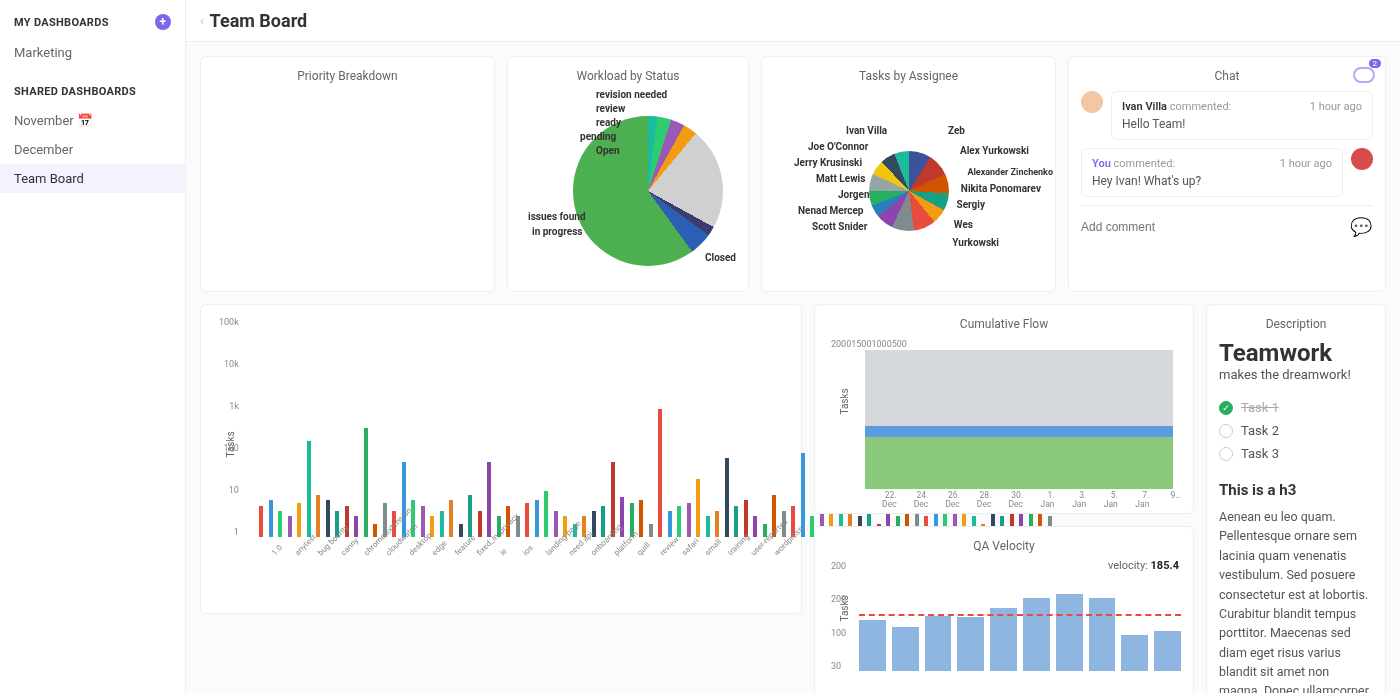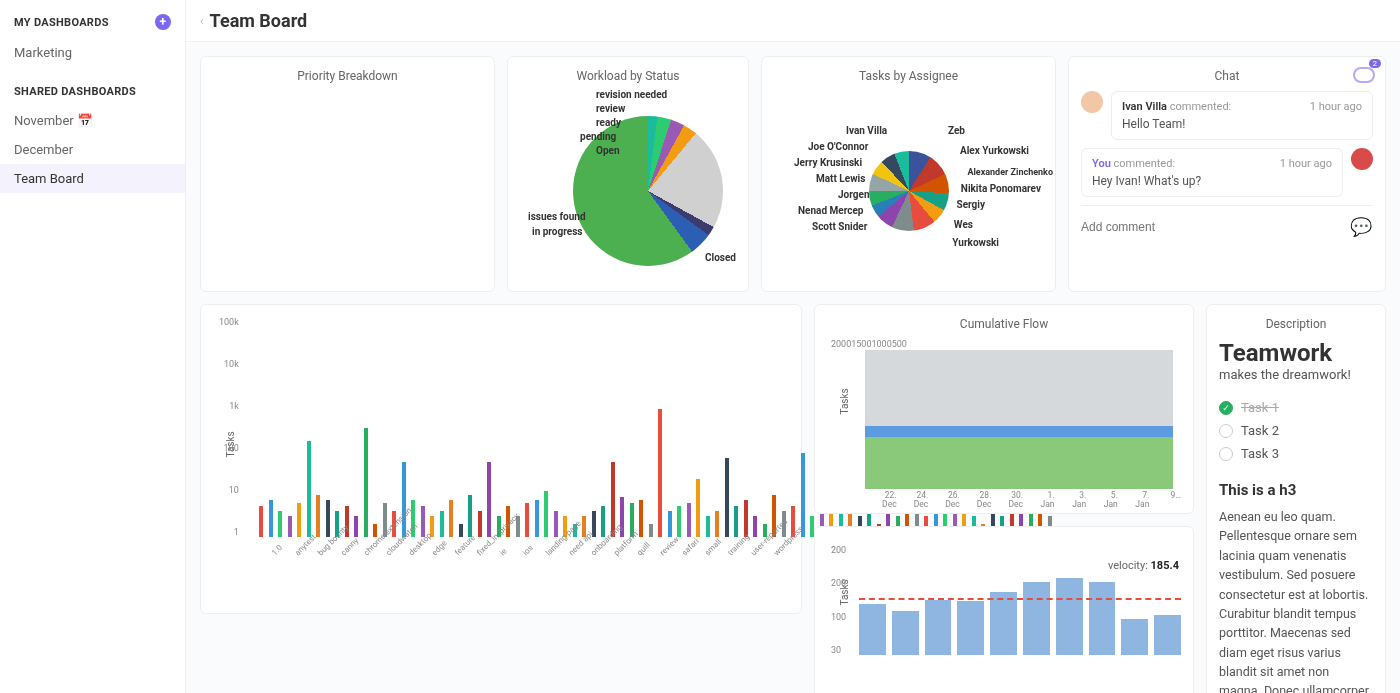--- a/index.html
+++ b/index.html
@@ -568,20 +568,21 @@
                   <div>30.<br>Dec</div>
                   <div>1.<br>Jan</div>
                   <div>3.<br>Jan</div>
                   <div>5.<br>Jan</div>
                   <div>7.<br>Jan</div>
                   <div>9…</div>
                 </div>
             </div>
           </div>
           <div class="card qa-card">
+            <div class="card-title">QA Velocity</div>
             <div class="vel"><span>velocity:</span> <b>185.4</b></div>
             <div style="position:relative;margin-top:6px">
               <span class="y-axis-lbl" style="top:55px">Tasks</span>
               <div class="qa-bars" id="qa-bars">
                 <div class="qa-ticks" id="qa-yticks">
                     <span>200</span>
                     <span>200</span>
                     <span>100</span>
                     <span>30</span>
                   </div>

